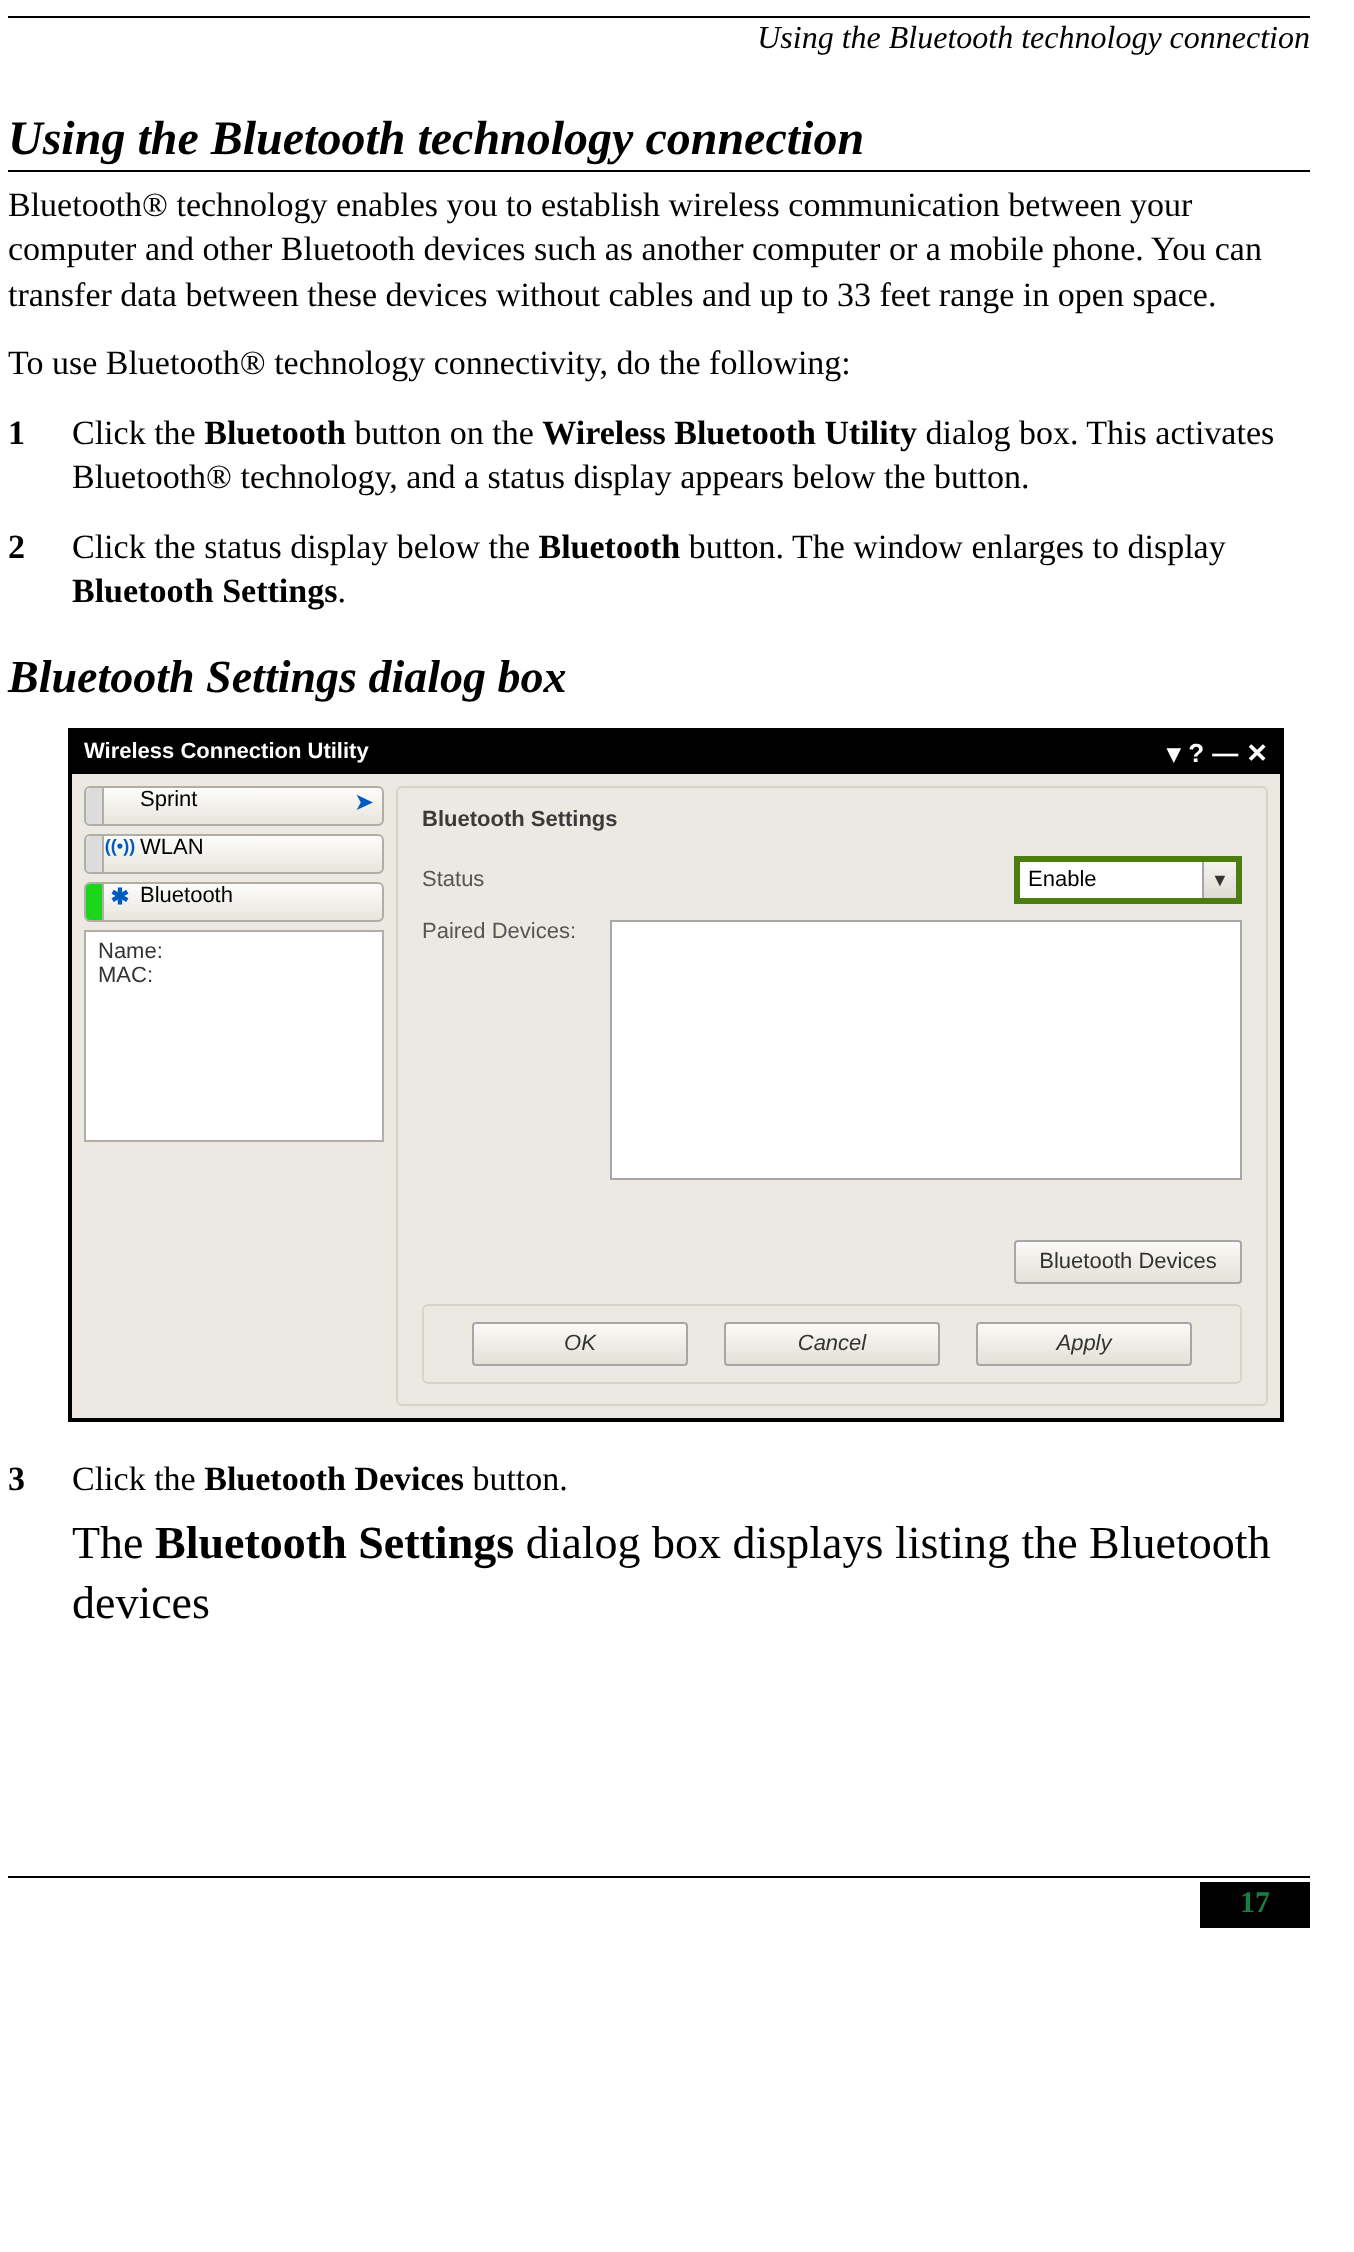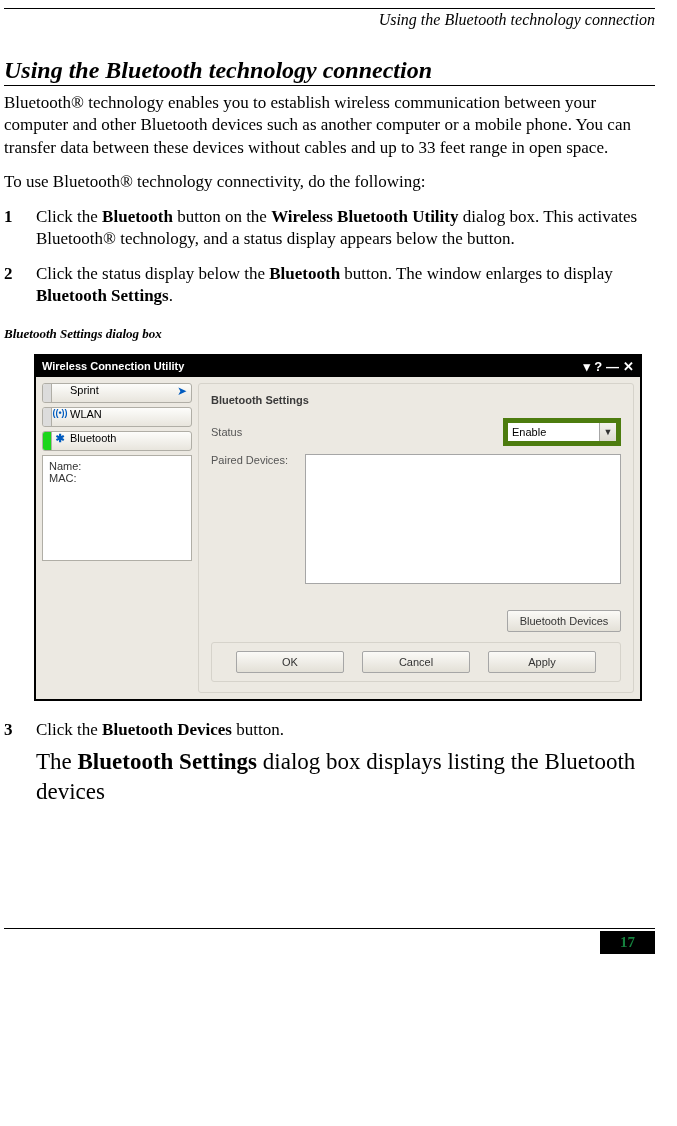--- a/index.html
+++ b/index.html
@@ -53,21 +53,21 @@
     font-weight: bold;
     width: 32px;
     flex: 0 0 32px;
   }
   ol.steps > li .txt {
     flex: 1;
   }
   .caption {
     font-style: italic;
     font-weight: bold;
-    font-size: 13px;
+    font-size: 23px;
     margin: 18px 0 12px 0;
   }
   .strong { font-weight: bold; }
 
   
   .dialog-shell {
     margin: 4px 0 18px 30px;
     border: 2px solid #000;
     width: 608px;
     box-sizing: border-box;
@@ -168,21 +168,21 @@
   }
   .row .lbl {
     width: 90px;
     color: #555;
     font-size: 11px;
   }
   .status-select {
     margin-left: auto;
     display: flex;
     align-items: center;
-    border: 5px solid #4d7c0f;
+    border: 3px solid #4d7c0f;
     background: #fff;
     height: 18px;
     width: 108px;
   }
   .status-select .val {
     flex: 1;
     padding: 0 4px;
     font-size: 11px;
   }
   .status-select .arrow {
@@ -232,20 +232,21 @@
   }
   .devices-row .btn { width: 114px; }
   .action-row {
     border: 1px solid #d6d3cb;
     border-radius: 3px;
     margin-top: 10px;
     padding: 8px 8px;
     display: flex;
     justify-content: center;
     gap: 18px;
+    font-style: italic;
   }
   .action-row .btn { width: 108px; }
 
   
   .step3 {
     display: flex;
     font-size: 17px;
     line-height: 1.32;
     margin-bottom: 6px;
   }

